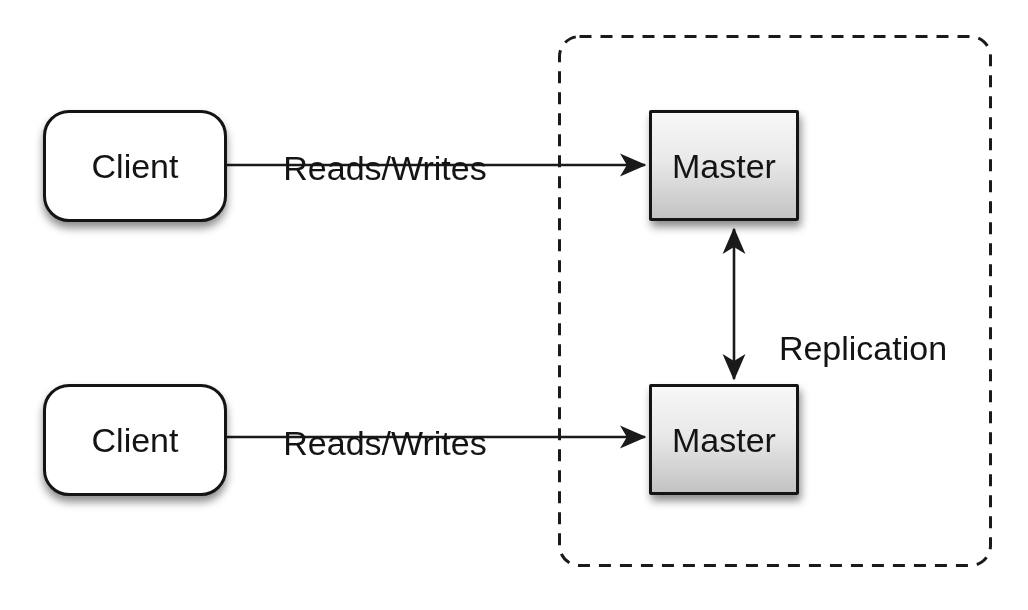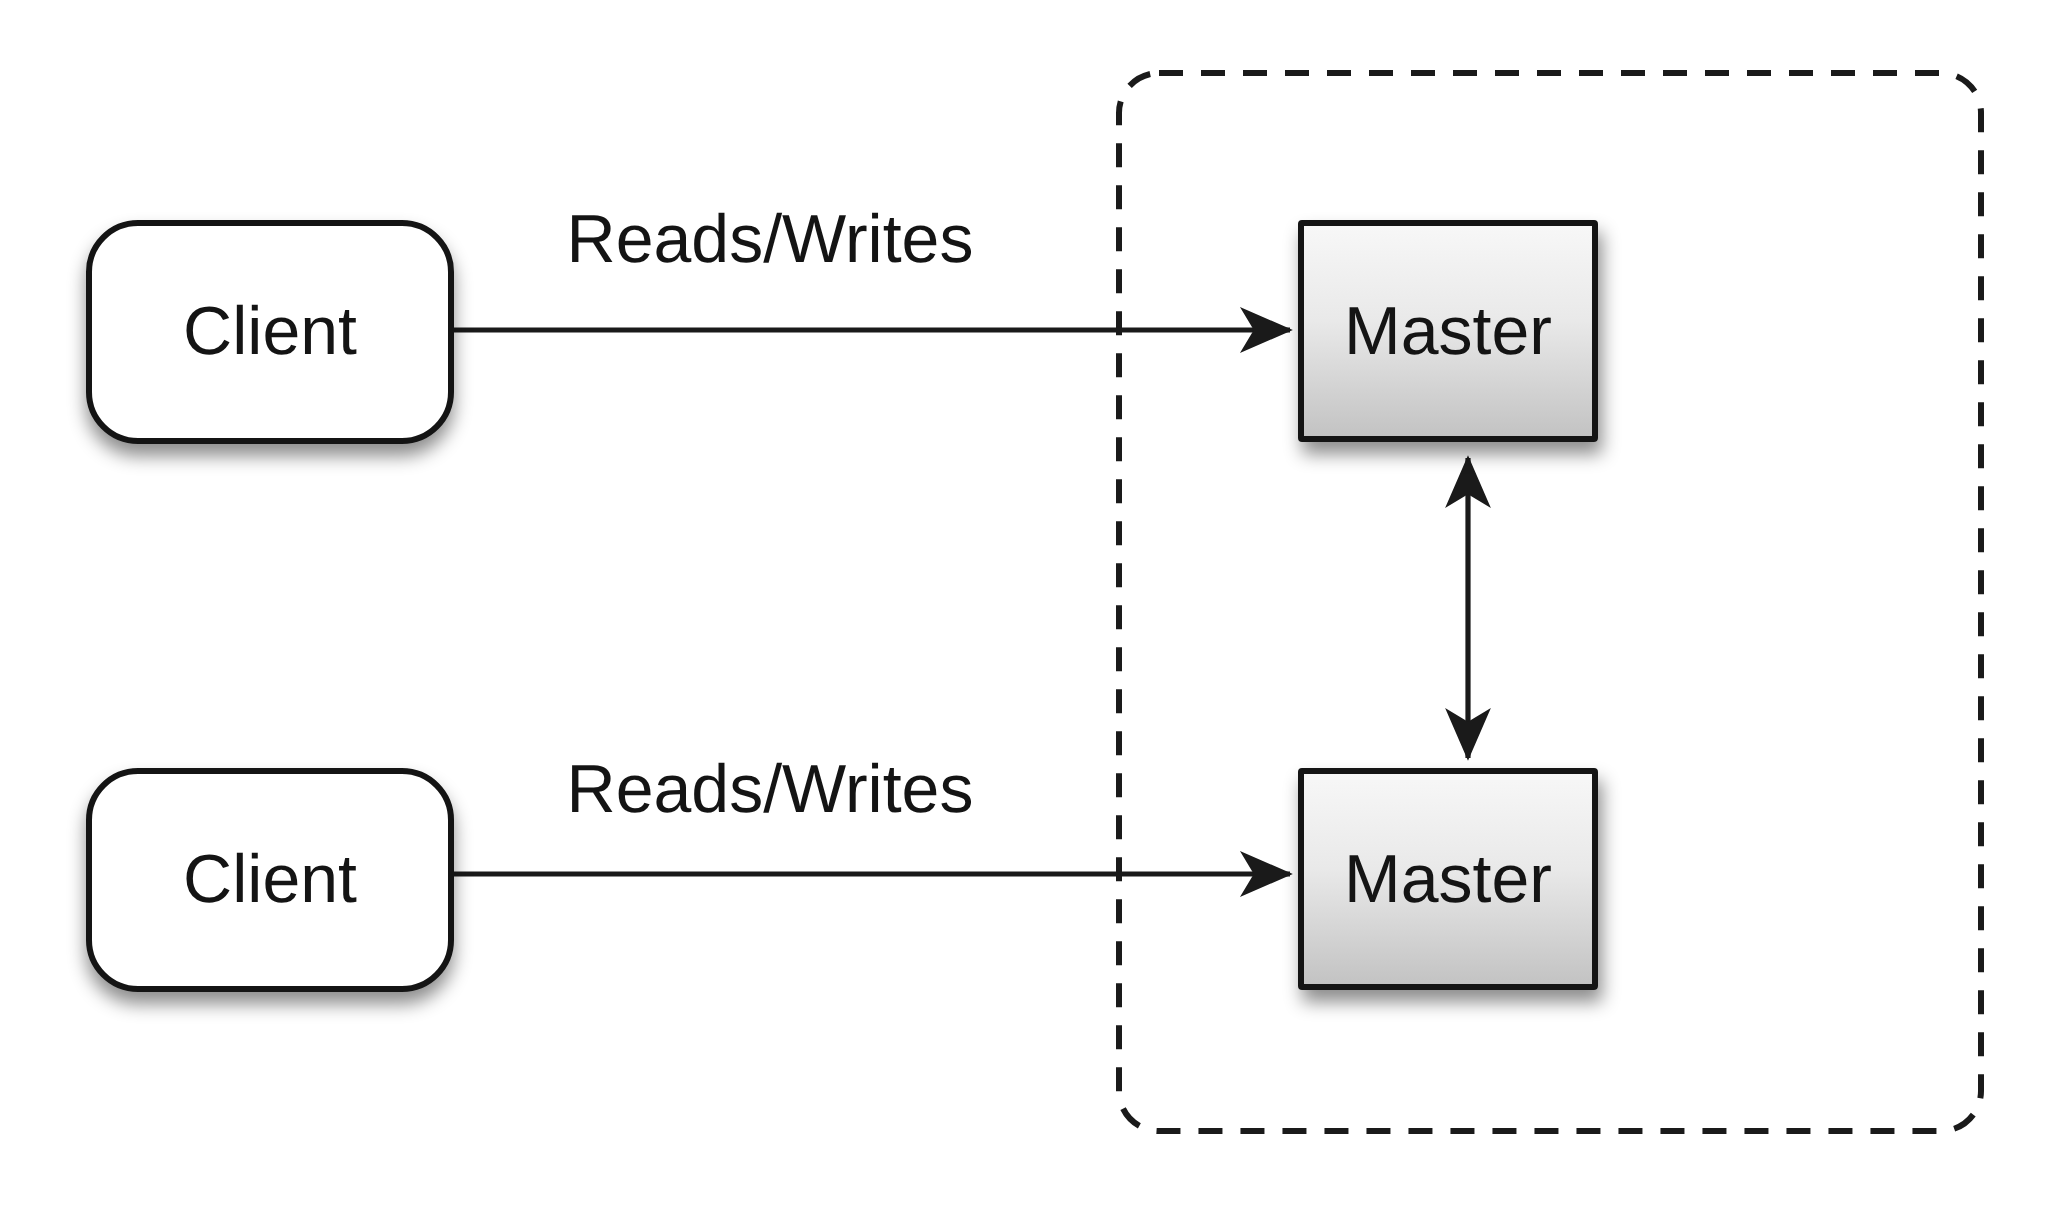--- a/index.html
+++ b/index.html
@@ -49,20 +49,21 @@
     box-shadow: 2px 6px 9px rgba(0,0,0,0.45);
   }
   .master-top    { left: 649px; top: 110px; }
   .master-bottom { left: 649px; top: 384px; }
   .edge-label {
     position: absolute;
     font-size: 34px;
     line-height: 1.15;
     text-align: center;
     white-space: nowrap;
+    margin-top: 48px;
   }
   .rw-top    { left: 240px; top: 101px; width: 290px; }
   .rw-bottom { left: 240px; top: 376px; width: 290px; }
   .replication-label { left: 756px; top: 281px; width: 214px; }
 </style>
 </head>
 <body>
 
 <div class="canvas">
 
@@ -95,14 +96,15 @@
   </div>
 
   <div class="node master master-bottom">
     <span>Master</span>
   </div>
 
   <div class="edge-label rw-top">Reads/Writes</div>
 
   <div class="edge-label rw-bottom">Reads/Writes</div>
 
+  <div class="edge-label replication-label">Replication</div>
 
 </div>
 
 </body></html>

